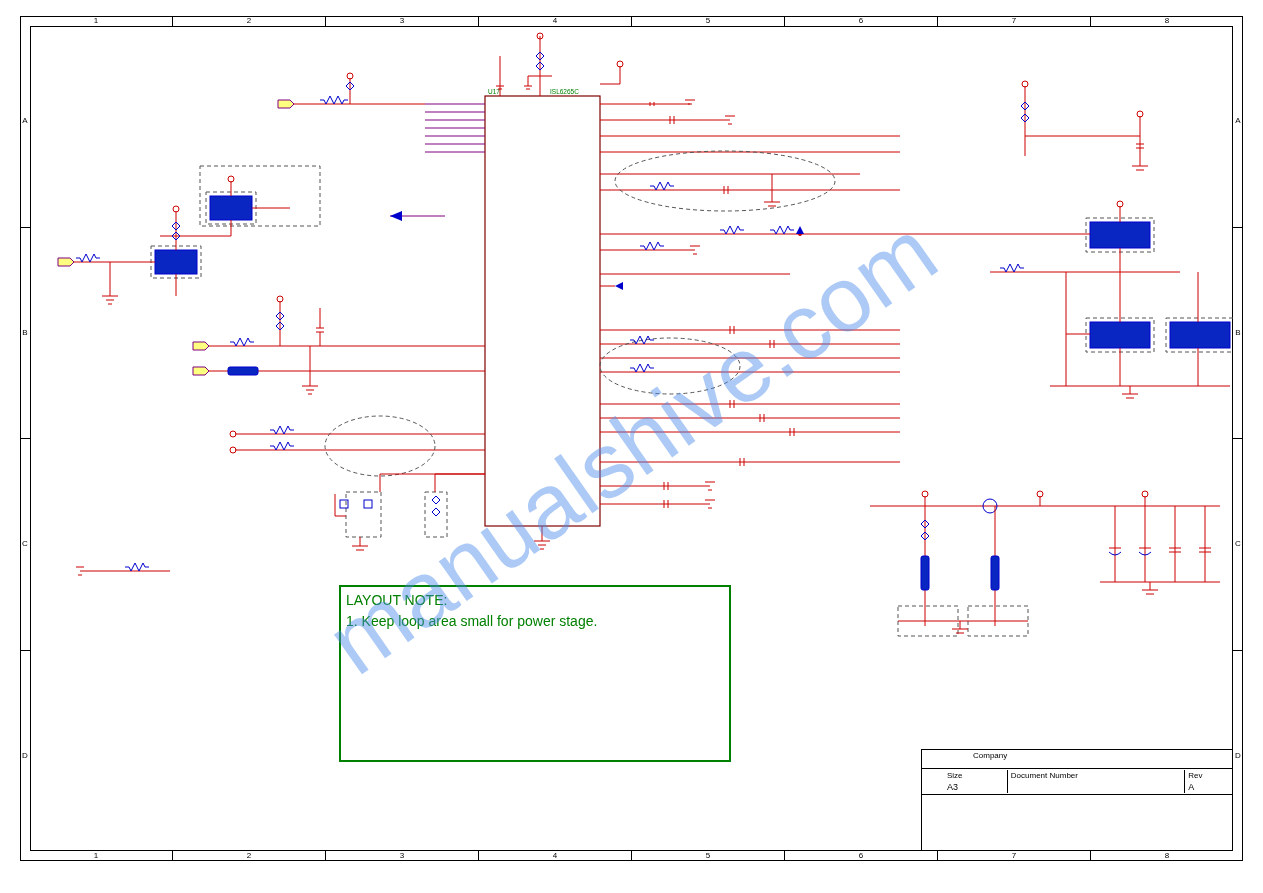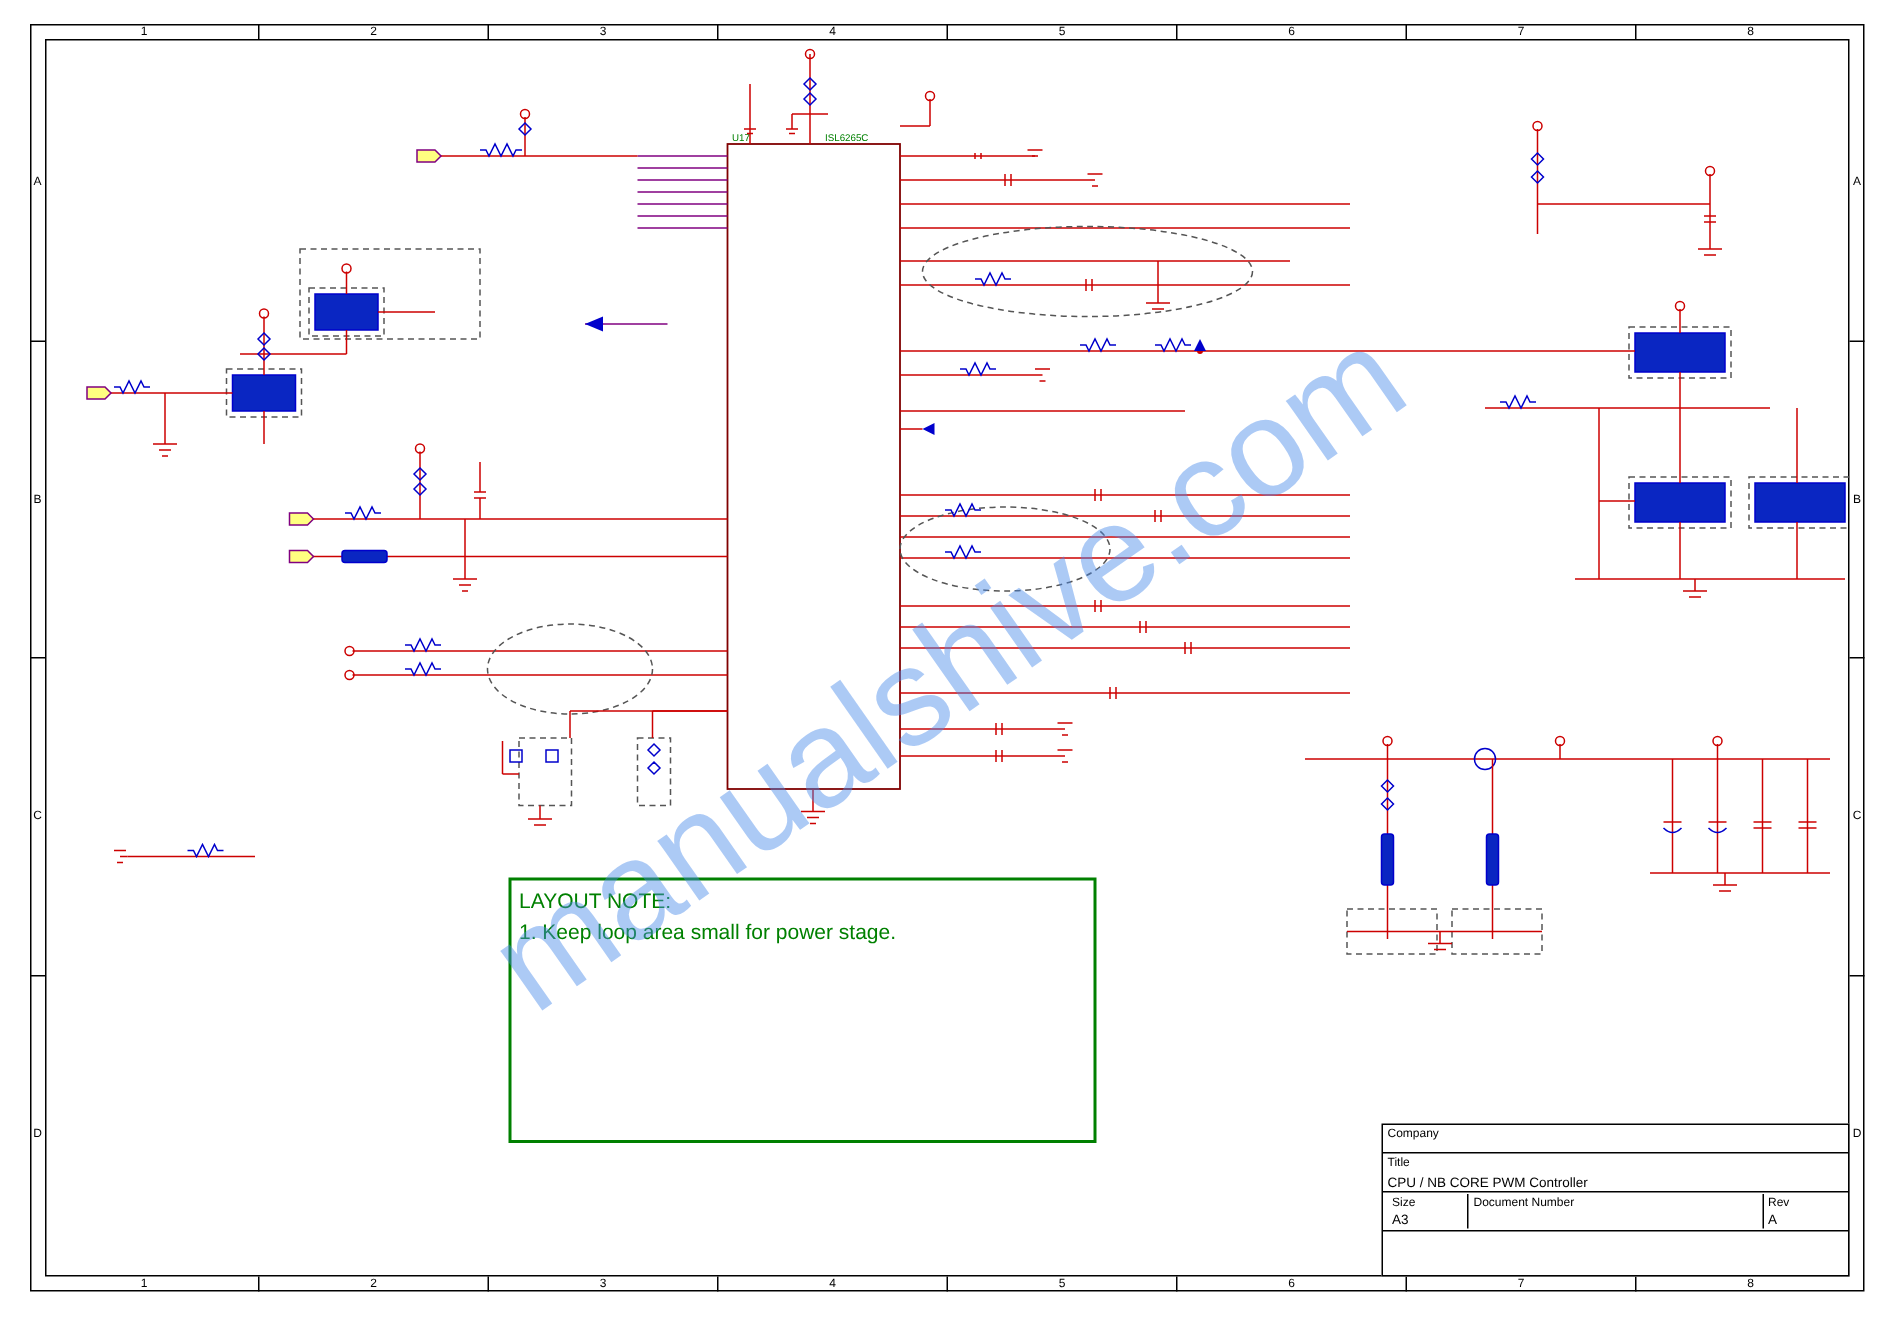--- a/index.html
+++ b/index.html
@@ -69,25 +69,25 @@
   .tiny  { font-size:6.5px; fill:#008000; }
 
   
   .titleblock {
     position:absolute; right:30px; bottom:42px; width:310px; height:100px;
     border:1px solid #000; background:#fff;
     display:grid; grid-template-rows: 18px 26px 26px 1fr 14px;
     font-size:9px;
   }
   .titleblock > div { border-top:1px solid #000; padding:1px 3px; position:relative; }
-  .titleblock > div:first-child { border-top:none; }
+  .titleblock > div:first-child { border-top:none;margin-left:48px; }
   .tb-label { font-size:8px; position:absolute; left:3px; top:1px; color:#000; }
   .tb-value { position:absolute; left:3px; bottom:1px; font-size:9px; }
   .tb-row { display:flex; }
-  .tb-cell { border-left:1px solid #000; flex:1; position:relative; padding:10px 3px; }
+  .tb-cell { border-left:1px solid #000; flex:1; position:relative; padding:10px 3px;margin-left:19px; }
   .tb-cell:first-child{border-left:none; flex:0.5;}
   .watermark {
     position:absolute; left:50%; top:50%; transform:translate(-50%,-50%) rotate(-35deg);
     font-size:92px; color:#4a8beb; opacity:0.45; font-weight:500; white-space:nowrap;
     pointer-events:none; font-family: Arial;
   }
 </style>
 </head>
 <body>
 
@@ -380,24 +380,20 @@
     <div>1. Keep loop area small for power stage.</div>
   </div>
 
   <div class="watermark">manualshive.com</div>
 
   <div class="titleblock">
     <div>
         <span class="tb-label">Company</span>
          <span class="tb-value"></span>
       </div>
-    <div>
-        <span class="tb-label">Title</span>
-         <span class="tb-value">CPU / NB CORE PWM Controller</span>
-      </div>
     <div class="tb-row">
       <div class="tb-cell">
           <span class="tb-label">Size</span>
           <span class="tb-value">A3</span>
         </div>
       <div class="tb-cell" style="flex:2">
           <span class="tb-label">Document Number</span>
           <span class="tb-value"></span>
         </div>
       <div class="tb-cell" style="flex:0.5">

